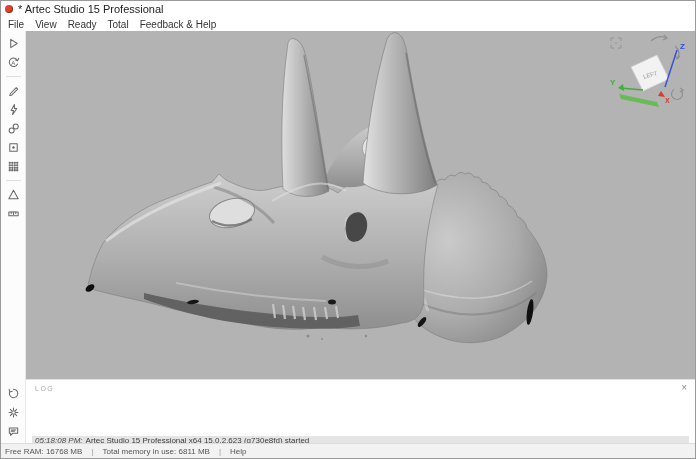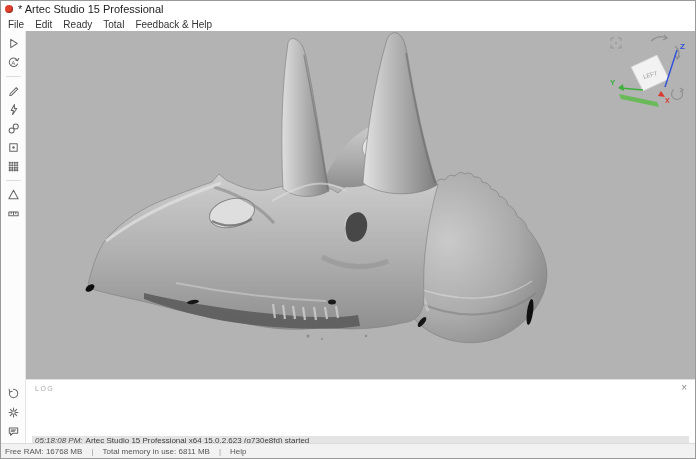--- a/index.html
+++ b/index.html
@@ -45,21 +45,21 @@
 
 <div class="app">
 
   <div class="titlebar">
     <span class="app-icon"></span>
     <span class="title-text">* Artec Studio 15 Professional</span>
   </div>
 
   <div class="menubar">
     <span class="menu-item">File</span>
-    <span class="menu-item">Edit</span>
+    <span class="menu-item">View</span>
     <span class="menu-item">Ready</span>
     <span class="menu-item">Total</span>
     <span class="menu-item">Feedback &amp; Help</span>
   </div>
 
   <div class="body">
 
     <div class="toolbar">
       <button class="tool-btn">
         <svg width="13" height="13" viewBox="0 0 14 14">

